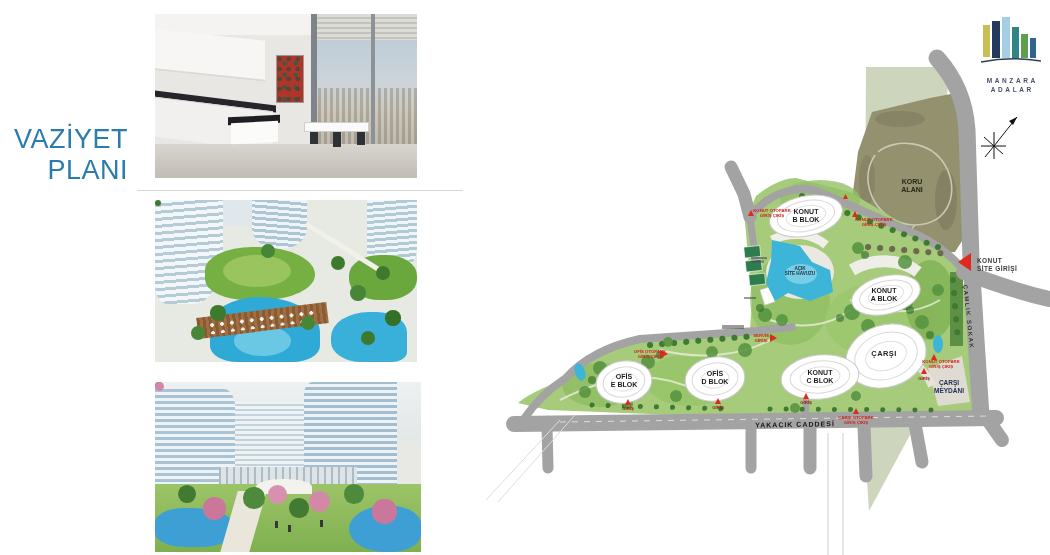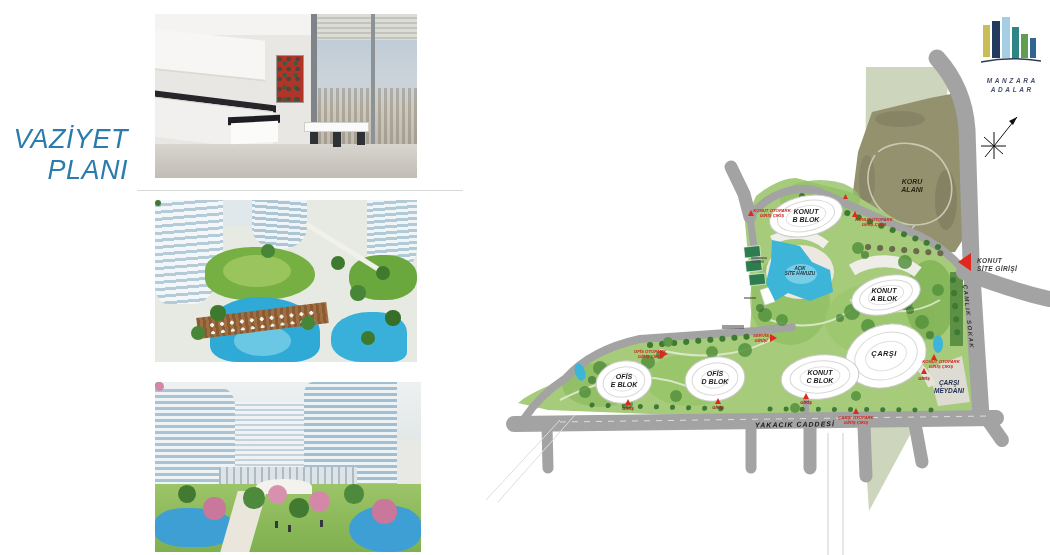--- a/index.html
+++ b/index.html
@@ -1,17 +1,17 @@
 <!DOCTYPE html>
 <html><head>
 <meta charset="utf-8">
 <style>
   html,body{margin:0;padding:0;background:#ffffff;}
   #slide{position:relative;width:1050px;height:555px;background:#fff;overflow:hidden;
-         font-family:"Liberation Sans", sans-serif;font-style:italic;}
+         font-family:"Liberation Sans", sans-serif;}
   
   .slide-title{position:absolute;left:0;top:124px;width:128px;text-align:right;
     font-size:27px;line-height:31px;letter-spacing:.5px;color:#2b7cad;
     white-space:pre-line;font-weight:400;}
   .divider{position:absolute;left:137px;top:190px;width:326px;height:1px;background:#d8d8d8;}
   
   .photo{position:absolute;overflow:hidden;background:#e8e8e4;}
   .photo *{position:absolute;}
   #photo1{left:155px;top:14px;width:262px;height:164px;}
   #photo2{left:155px;top:200px;width:262px;height:162px;}

